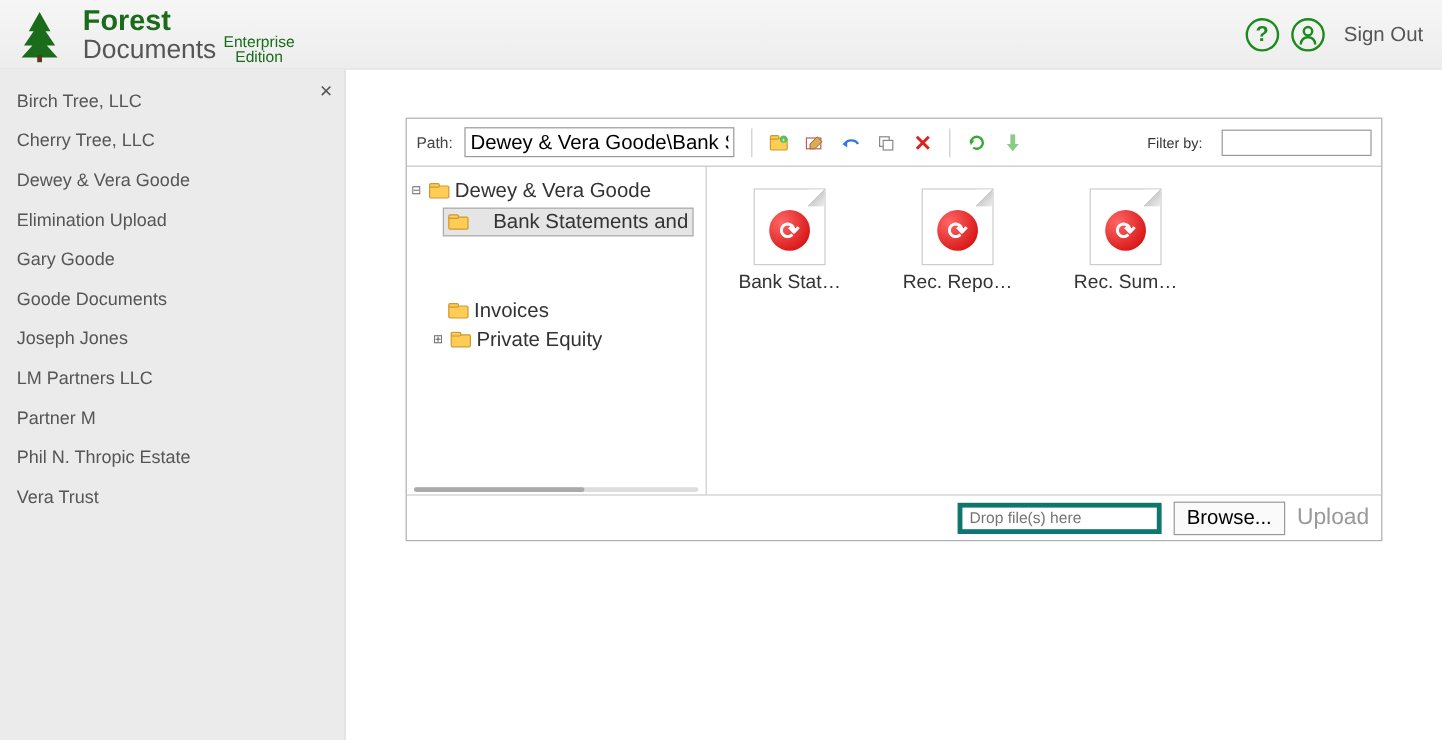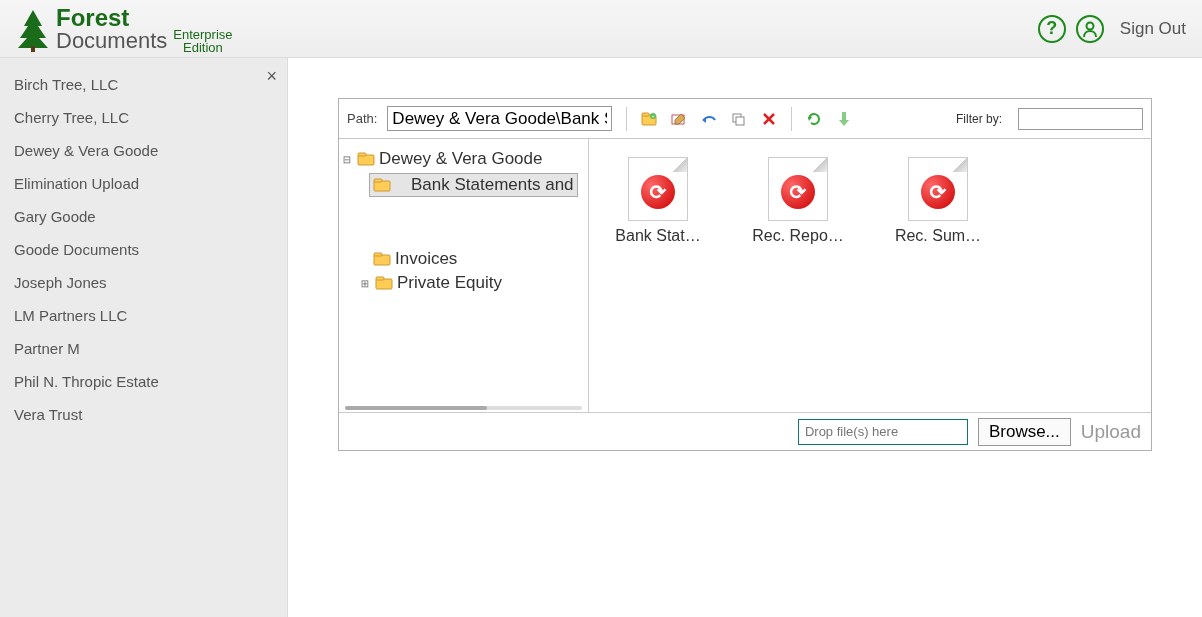--- a/index.html
+++ b/index.html
@@ -1,18 +1,18 @@
 <!DOCTYPE html>
 <html><head>
   <meta charset="utf-8">
   <style>
     * { box-sizing: border-box; margin: 0; padding: 0; }
     body { font-family: "Segoe UI", -apple-system, sans-serif; font-size: 14px; color: #333; background: #fff; width: 1202px; height: 617px; overflow: hidden; }
     .header { height: 58px; background: linear-gradient(#f6f6f6, #ededed); border-bottom: 1px solid #dcdcdc; display: flex; align-items: center; justify-content: space-between; padding: 0 16px 0 10px; }
-    .logo-area { display: flex; align-items: center; gap: 0; }
+    .logo-area { display: flex; align-items: center; gap: 13px; }
     .logo-tree { width: 46px; height: 46px; }
     .logo-main { font-size: 24px; font-weight: 700; color: #1a6b1a; }
     .logo-sub { font-size: 22px; color: #777; font-weight: 400; }
     .logo-stack { display: flex; align-items: flex-end; }
     .edition { margin-left: 6px; font-size: 13px; color: #1a6b1a; line-height: 1.0; }
     .header-right { display: flex; align-items: center; gap: 10px; }
     .icon-circle { width: 28px; height: 28px; border: 2.5px solid #1a8a1a; border-radius: 50%; display: flex; align-items: center; justify-content: center; color: #1a8a1a; cursor: pointer; }
     .help-q { font-size: 18px; font-weight: 700; }
     .signout { font-size: 17px; color: #555; cursor: pointer; margin-left: 6px; }
     .main { display: flex; height: calc(100% - 58px); }
@@ -37,21 +37,21 @@
     .tree-toggle { width: 12px; font-size: 10px; color: #666; text-align: center; }
     .folder-icon { width: 18px; height: 14px; display: inline-block; }
     .tree-selected { background: #e5e5e5; border: 1px solid #aaa; padding: 1px 3px; display: inline-flex; align-items: center; gap: 20px; }
     .files-pane { flex: 1; padding: 18px 14px; display: flex; gap: 30px; align-content: flex-start; flex-wrap: wrap; }
     .file-item { width: 110px; display: flex; flex-direction: column; align-items: center; cursor: pointer; }
     .pdf-thumb { width: 60px; height: 64px; border: 1px solid #ccc; background: #fff; display: flex; align-items: center; justify-content: center; margin-bottom: 6px; position: relative; }
     .pdf-thumb::before { content: ""; position: absolute; top: 0; right: 0; width: 14px; height: 14px; background: linear-gradient(135deg, #fff 0%, #fff 49%, #ccc 50%, #eee 100%); }
     .pdf-ball { width: 34px; height: 34px; border-radius: 50%; background: radial-gradient(circle at 30% 30%, #ff6666, #cc0000); display: flex; align-items: center; justify-content: center; color: #fff; font-size: 20px; font-weight: 700; margin-top: 6px; }
     .file-label { font-size: 16px; color: #333; text-align: center; white-space: nowrap; overflow: hidden; text-overflow: ellipsis; width: 100%; }
     .fm-footer { height: 38px; border-top: 1px solid #ccc; display: flex; align-items: center; justify-content: flex-end; padding: 0 10px; gap: 10px; }
-    .drop-input { width: 170px; height: 26px; border: 1px solid #0f766e; padding: 0 6px; font-size: 13px; color: #888; }
+    .drop-input { width: 170px; height: 26px; border: 4px solid #0f766e; padding: 0 6px; font-size: 13px; color: #888; }
     .browse-btn { height: 28px; border: 1px solid #999; background: #fafafa; padding: 0 10px; font-size: 17px; cursor: pointer; font-family: inherit; }
     .upload-btn { font-size: 19px; color: #999; cursor: pointer; }
     svg { display: block; }
   </style>
 </head>
 <body>
 
 <div class="header">
   <div class="logo-area">
     <svg class="logo-tree" viewBox="0 0 46 46">

